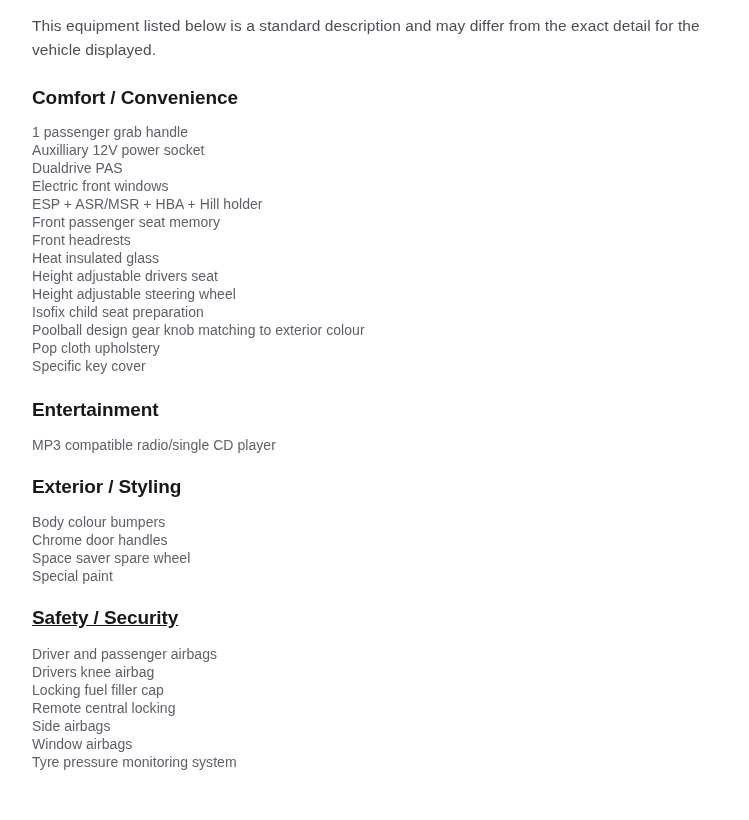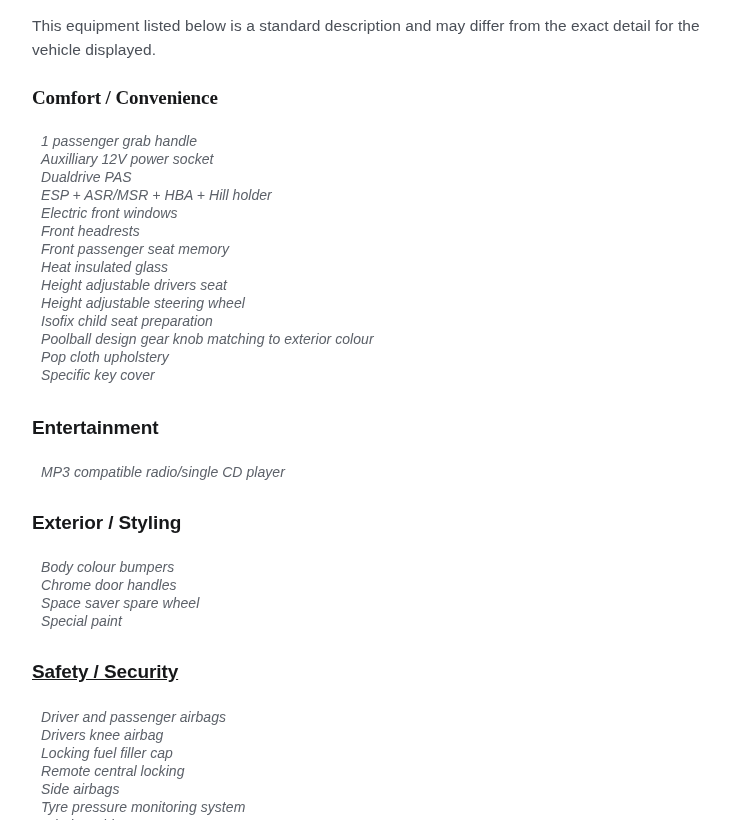--- a/index.html
+++ b/index.html
@@ -43,30 +43,29 @@
   .section-heading {
     margin: 0;
     padding: 0;
     font-size: 19px;
     line-height: 24px;
     font-weight: bold;
     color: #17181a;
     letter-spacing: -0.1px;
   }
 
-  .section-comfort .section-heading { padding-top: 24px; font-family: Liberation Serif, serif; }
+  .section-comfort .section-heading { padding-top: 24px; }
   .section-entertainment .section-heading { padding-top: 23px; }
   .section-exterior .section-heading { padding-top: 21px; }
   .section-safety .section-heading { padding-top: 21px; text-decoration: underline; }
 
   .feature-list {
     list-style: none;
-    margin: 9px;
+    margin: 0;
     padding: 0;
-    font-style: italic;
   }
 
   .section-comfort .feature-list { padding-top: 13px; }
   .section-entertainment .feature-list { padding-top: 14px; }
   .section-exterior .feature-list { padding-top: 14px; }
   .section-safety .feature-list { padding-top: 15px; }
 
   .feature-item {
     margin: 0;
     padding: 0;
@@ -83,24 +82,24 @@
 <div class="page">
 
   <p class="intro">This equipment listed below is a standard description and may differ from the exact detail for the vehicle displayed.</p>
 
   <section class="section section-comfort">
     <h2 class="section-heading">Comfort / Convenience</h2>
     <ul class="feature-list">
       <li class="feature-item">1 passenger grab handle</li>
       <li class="feature-item">Auxilliary 12V power socket</li>
       <li class="feature-item">Dualdrive PAS</li>
+      <li class="feature-item">Electric front windows</li>
       <li class="feature-item">ESP + ASR/MSR + HBA + Hill holder</li>
-      <li class="feature-item">Electric front windows</li>
+      <li class="feature-item">Front passenger seat memory</li>
       <li class="feature-item">Front headrests</li>
-      <li class="feature-item">Front passenger seat memory</li>
       <li class="feature-item">Heat insulated glass</li>
       <li class="feature-item">Height adjustable drivers seat</li>
       <li class="feature-item">Height adjustable steering wheel</li>
       <li class="feature-item">Isofix child seat preparation</li>
       <li class="feature-item">Poolball design gear knob matching to exterior colour</li>
       <li class="feature-item">Pop cloth upholstery</li>
       <li class="feature-item">Specific key cover</li>
     </ul>
   </section>
 
@@ -122,18 +121,18 @@
   </section>
 
   <section class="section section-safety">
     <h2 class="section-heading">Safety / Security</h2>
     <ul class="feature-list">
       <li class="feature-item">Driver and passenger airbags</li>
       <li class="feature-item">Drivers knee airbag</li>
       <li class="feature-item">Locking fuel filler cap</li>
       <li class="feature-item">Remote central locking</li>
       <li class="feature-item">Side airbags</li>
+      <li class="feature-item">Window airbags</li>
       <li class="feature-item">Tyre pressure monitoring system</li>
-      <li class="feature-item">Window airbags</li>
     </ul>
   </section>
 
 </div>
 
 </body></html>

